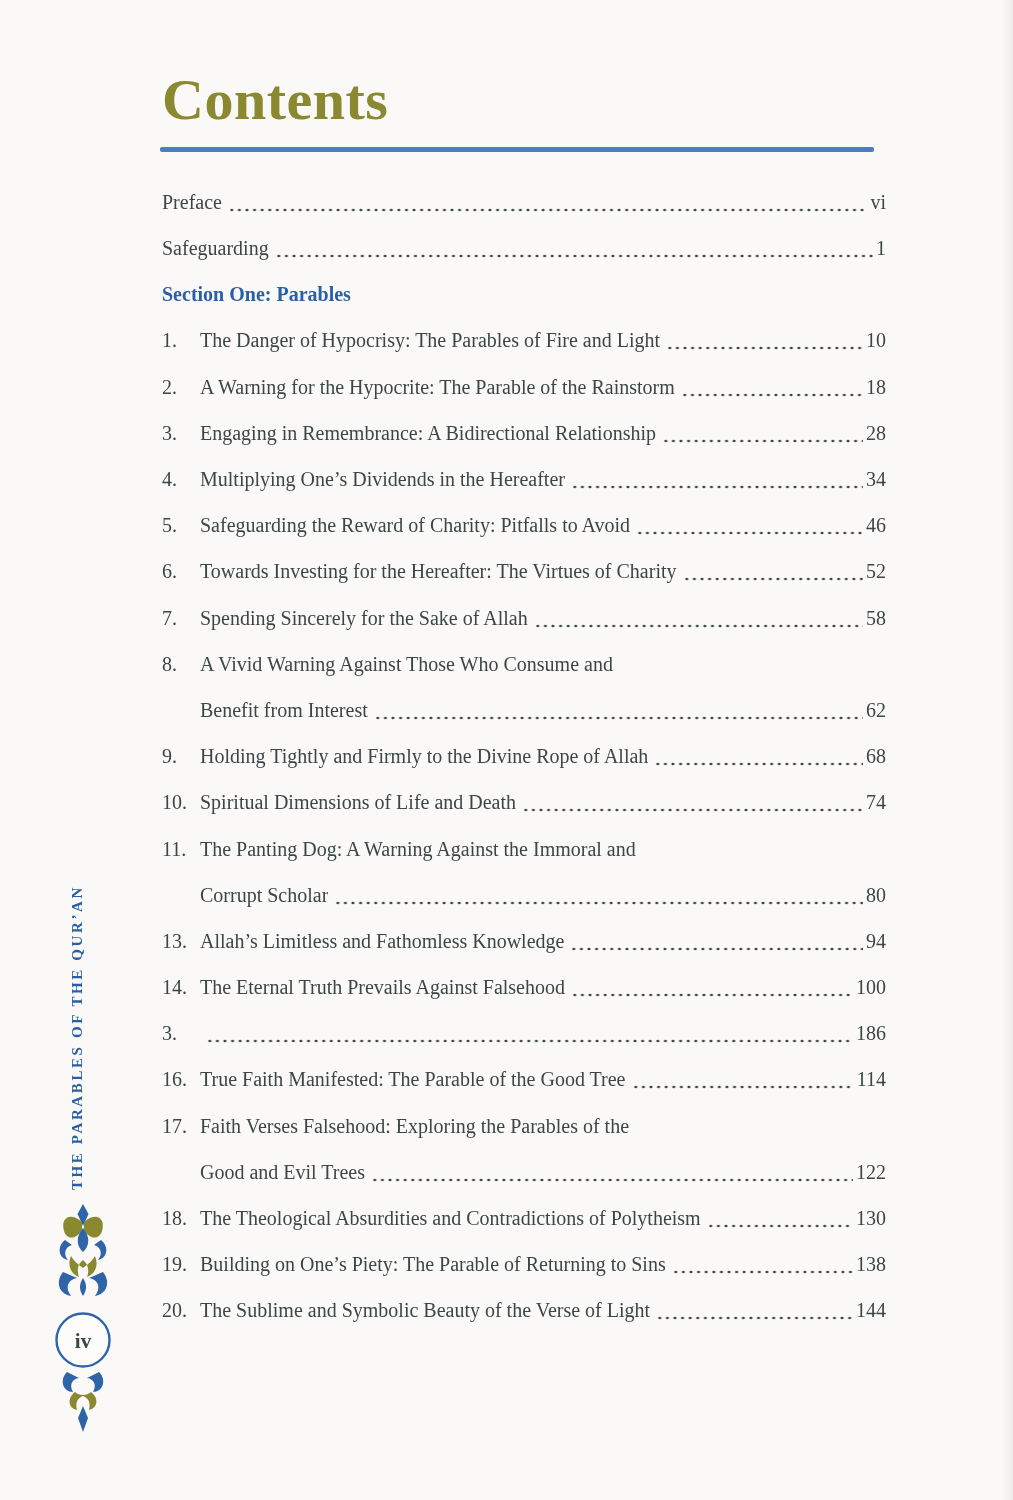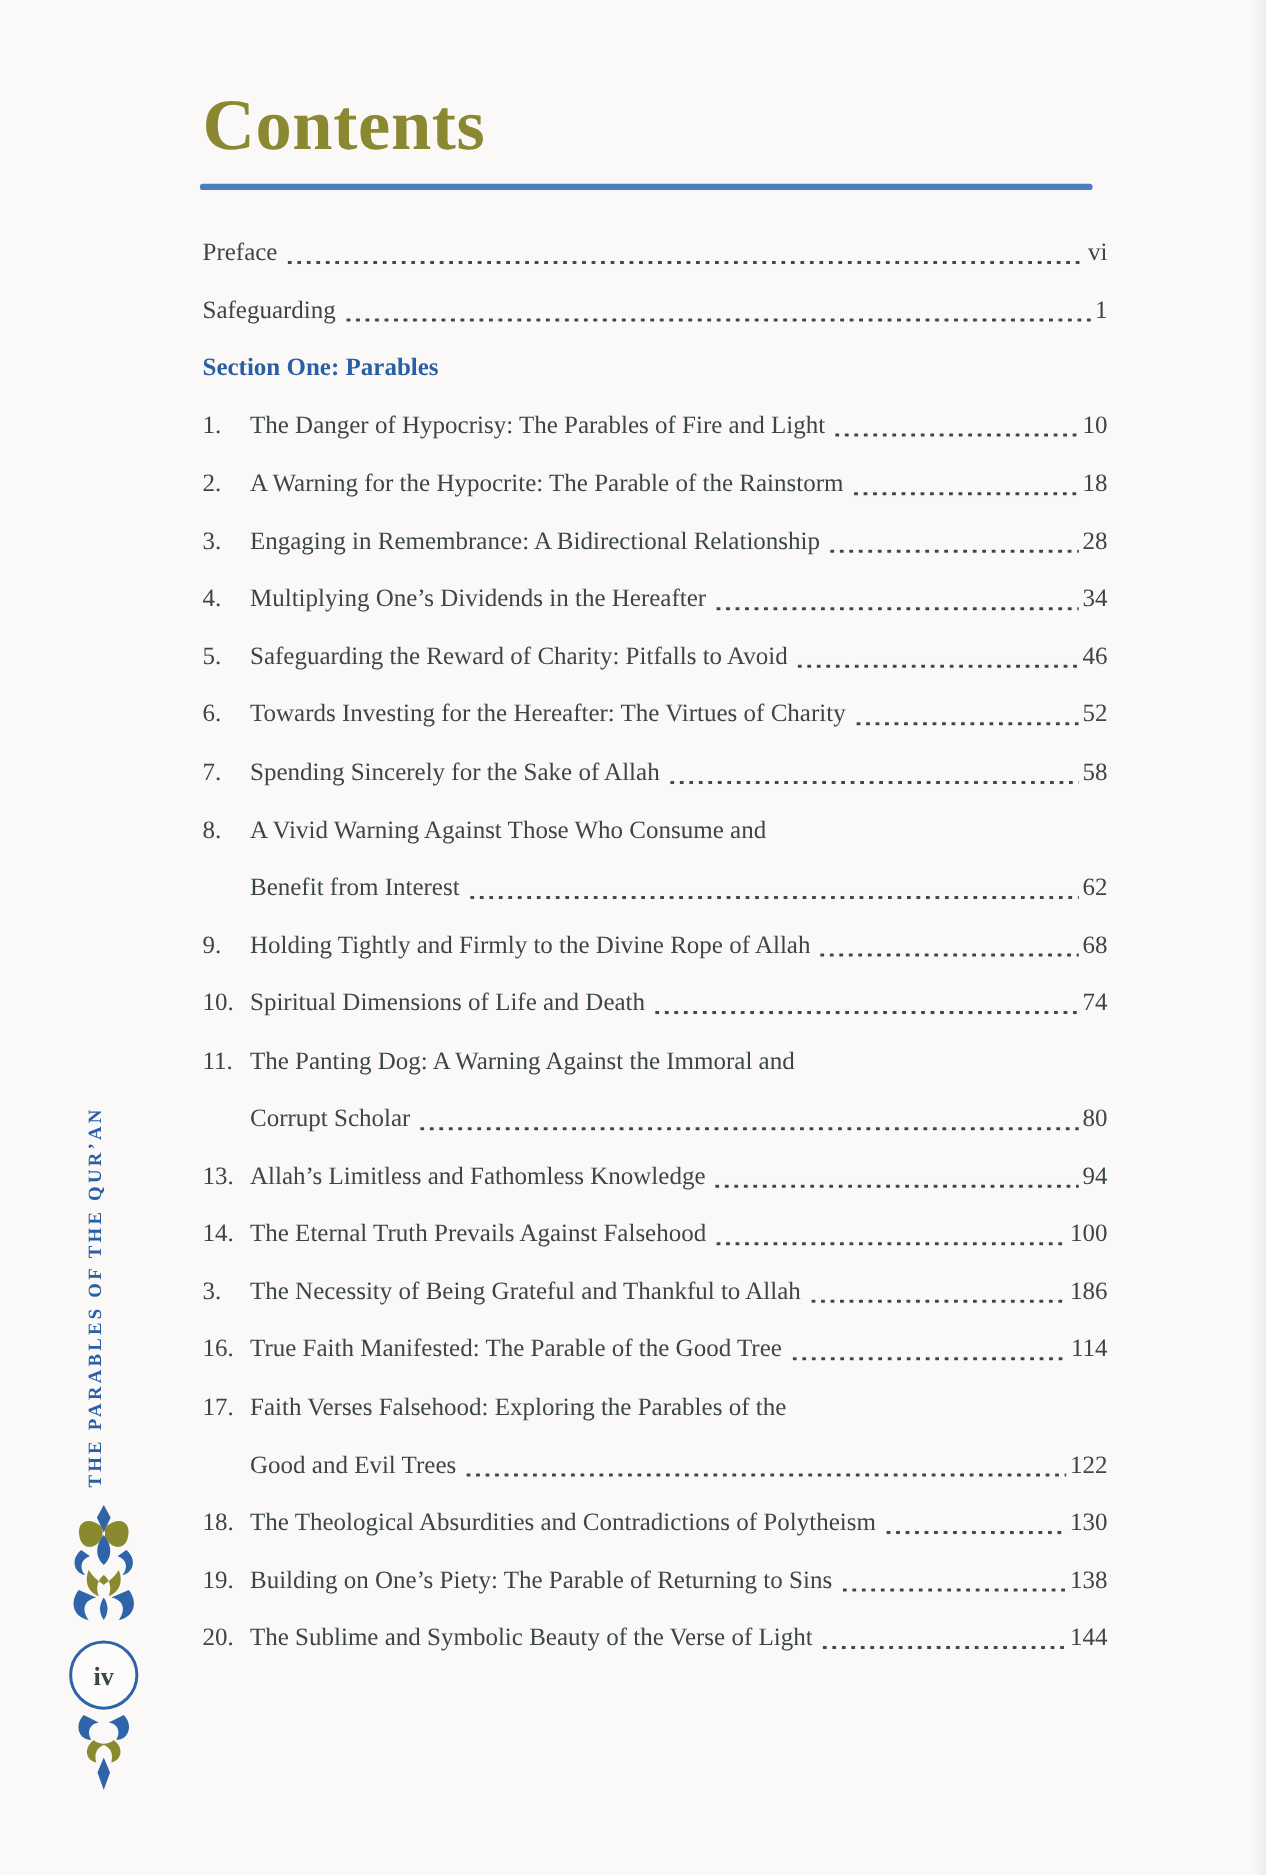--- a/index.html
+++ b/index.html
@@ -170,21 +170,20 @@
           <span class="pg">94</span>
         </div>
         <div class="toc-row entry">
           <span class="num">14.</span>
           <span class="t">The Eternal Truth Prevails Against Falsehood</span>
           <span class="leader"></span>
           <span class="pg">100</span>
         </div>
         <div class="toc-row entry">
           <span class="num">3.</span>
-          <span class="t">The Necessity of Being Grateful and Thankful to Allah</span>
           <span class="leader"></span>
           <span class="pg">186</span>
         </div>
         <div class="toc-row entry">
           <span class="num">16.</span>
           <span class="t">True Faith Manifested: The Parable of the Good Tree</span>
           <span class="leader"></span>
           <span class="pg">114</span>
         </div>
         <div class="toc-row entry">

